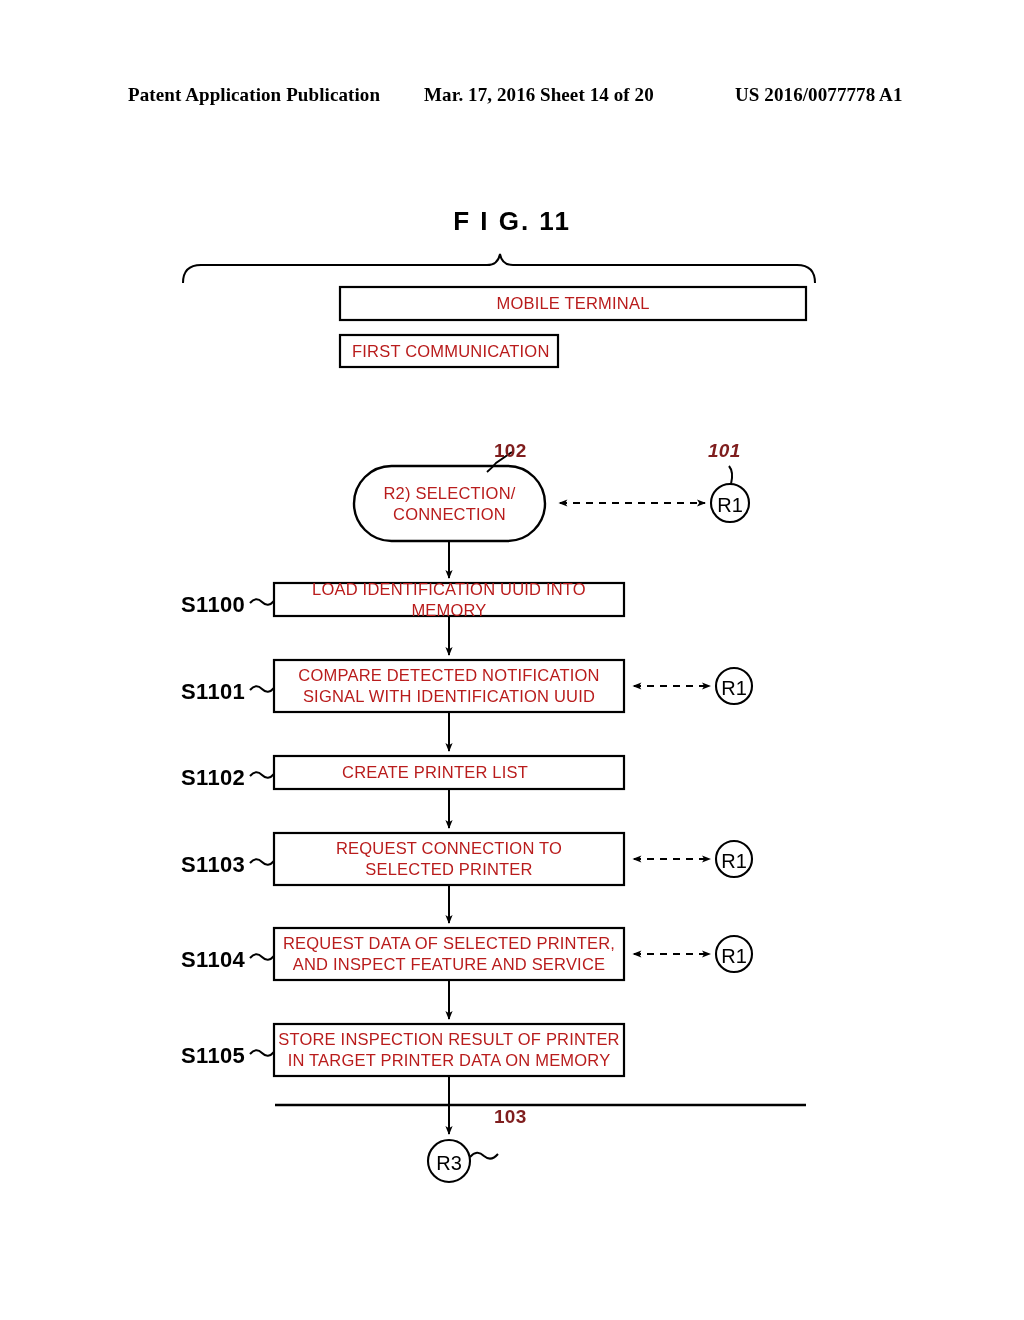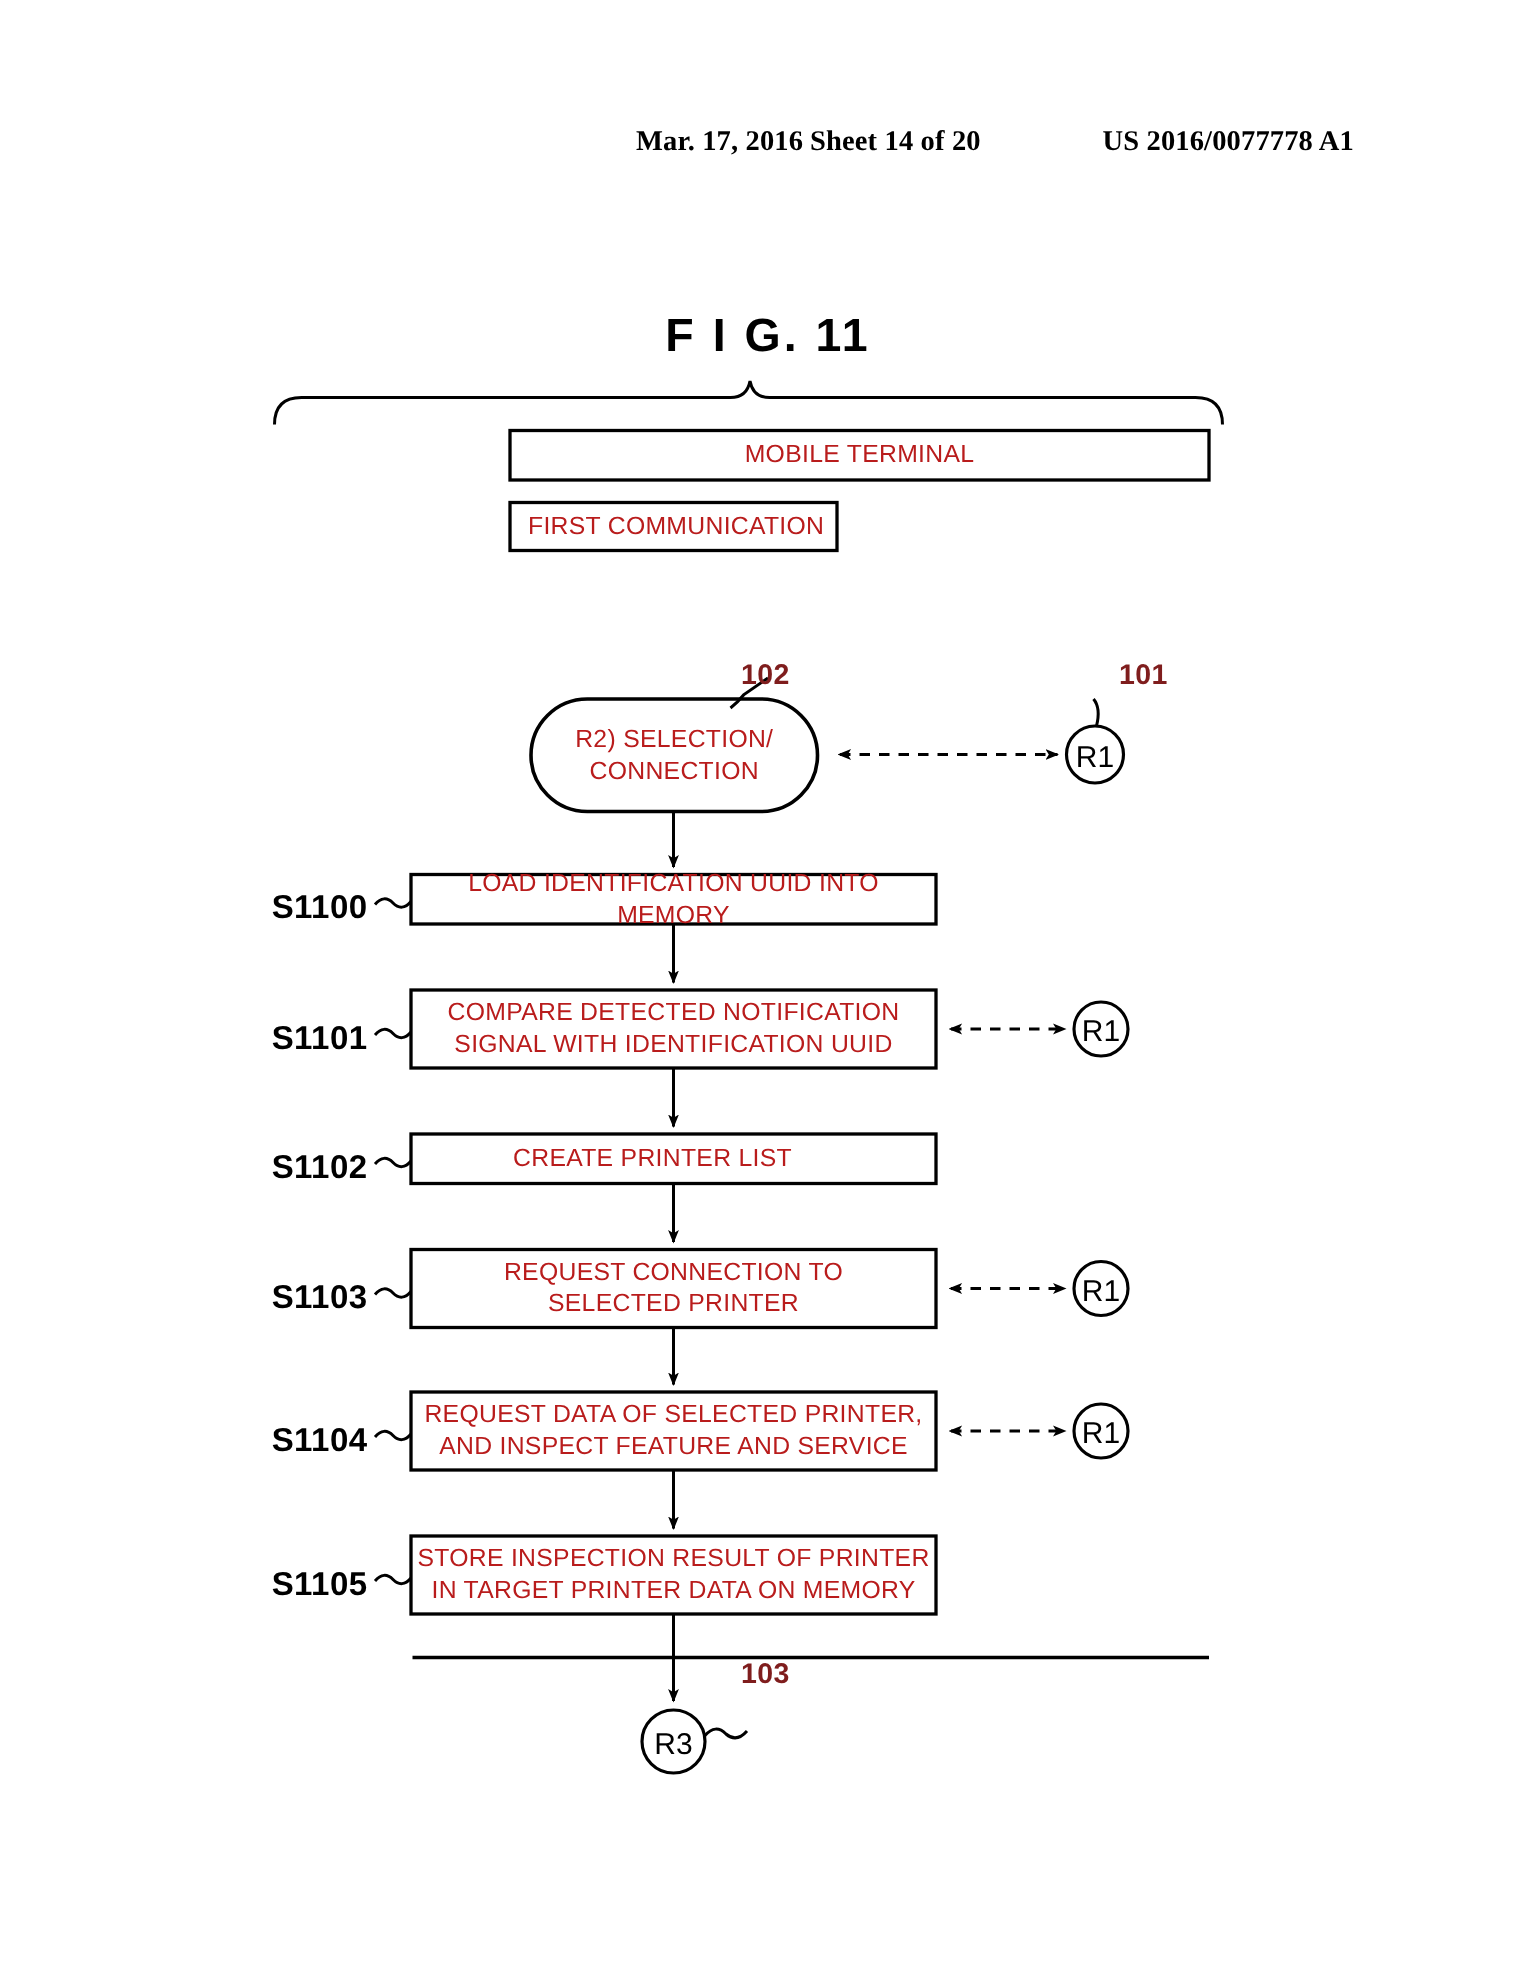--- a/index.html
+++ b/index.html
@@ -40,21 +40,21 @@
 
   
   #figure-title {
     position: absolute;
     left: 0;
     top: 206px;
     width: 1024px;
     text-align: center;
     font-family: "Liberation Sans", sans-serif;
     font-weight: bold;
-    font-size: 31px;
+    font-size: 26px;
     letter-spacing: 2px;
   }
 
   
   #figure-canvas {
     position: absolute;
     left: 0;
     top: 0;
     width: 1024px;
     height: 1320px;
@@ -138,20 +138,21 @@
     font-size: 20px;
     color: #000000;
     text-align: center;
     width: 60px;
   }
 </style>
 </head>
 <body>
 
 <div id="patent-header">
+  <span class="hcell" id="hdr-pub">Patent Application Publication</span>
   <span class="hcell" id="hdr-date">Mar. 17, 2016</span>
   <span class="hcell" id="hdr-sheet">Sheet 14 of 20</span>
   <span class="hcell" id="hdr-num">US 2016/0077778 A1</span>
 </div>
 
 <div id="figure-title">F I G.  11</div>
 
 <svg id="figure-canvas" viewBox="0 0 1024 1320" xmlns="http://www.w3.org/2000/svg">
   <defs>
     <marker id="arrowSolid" markerWidth="10" markerHeight="10" refX="8" refY="4" orient="auto" markerUnits="userSpaceOnUse">
@@ -224,21 +225,21 @@
   <path class="leader-line" d="M470,1157 q7,-8 14,-1 q7,6 14,-2"></path>
 </svg>
 
 <div class="box-text" style="left:340px; top:287px; width:466px; height:33px;">MOBILE TERMINAL</div>
 <div class="box-text" style="left:352px; top:335px; width:200px; height:32px; justify-content:flex-start;">FIRST COMMUNICATION</div>
 
 <div class="box-text" style="left:354px; top:466px; width:191px; height:75px;">R2) SELECTION/
 CONNECTION</div>
 
 <div class="ref-label" style="left:494px; top:440px;">102</div>
-<div class="ref-label" style="left:746px; top:440px;">101</div>
+<div class="ref-label" style="left:708px; top:440px;font-style:italic;">101</div>
 <div class="ref-label" style="left:494px; top:1106px;">103</div>
 
 <div class="node-text" style="left:700px; top:494px;">R1</div>
 <div class="node-text" style="left:704px; top:677px;">R1</div>
 <div class="node-text" style="left:704px; top:850px;">R1</div>
 <div class="node-text" style="left:704px; top:945px;">R1</div>
 
 <div class="node-text" style="left:419px; top:1152px;">R3</div>
 
 <div class="step-label" style="left:140px; top:592px; width:105px;">S1100</div>

